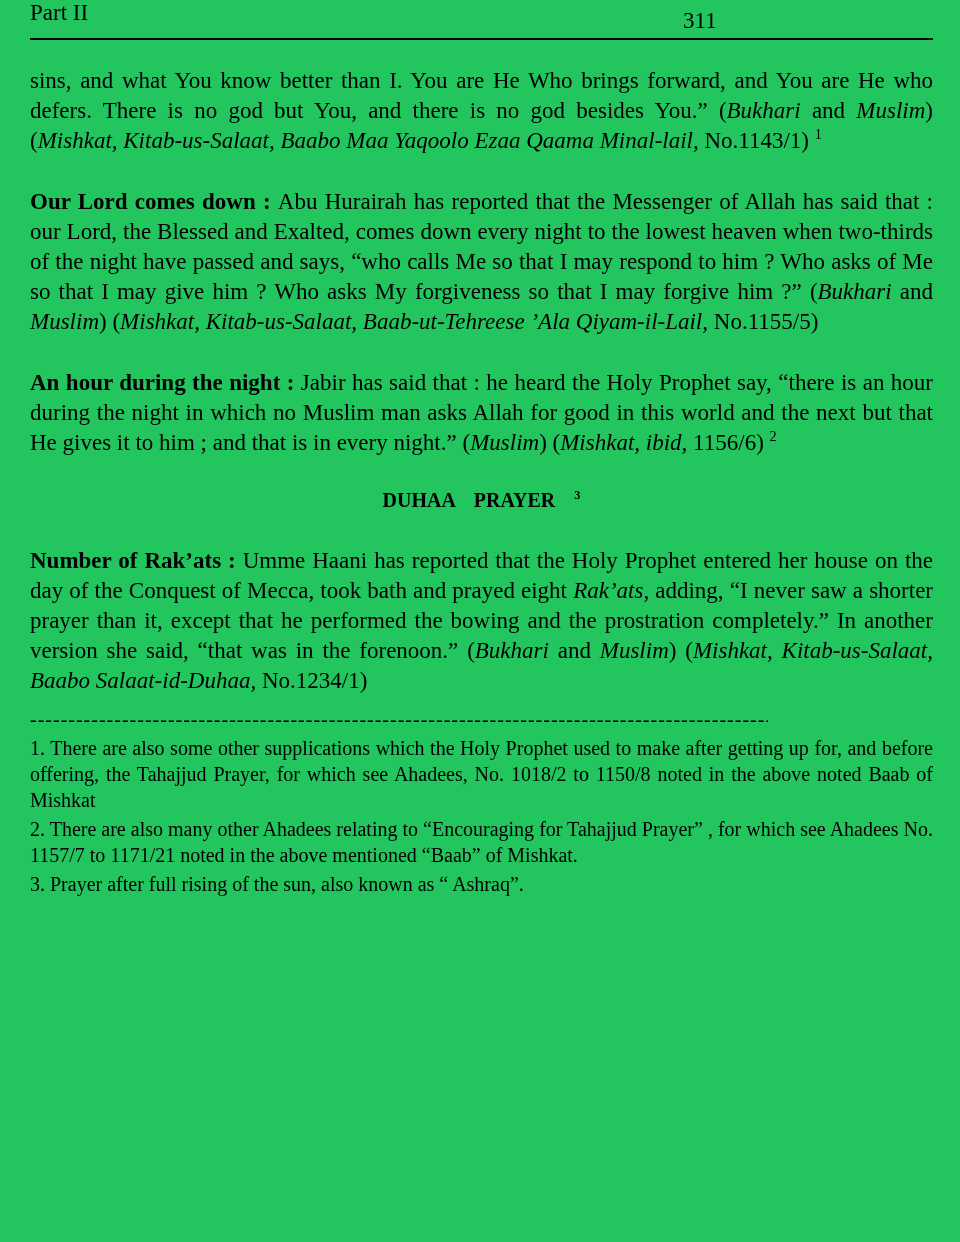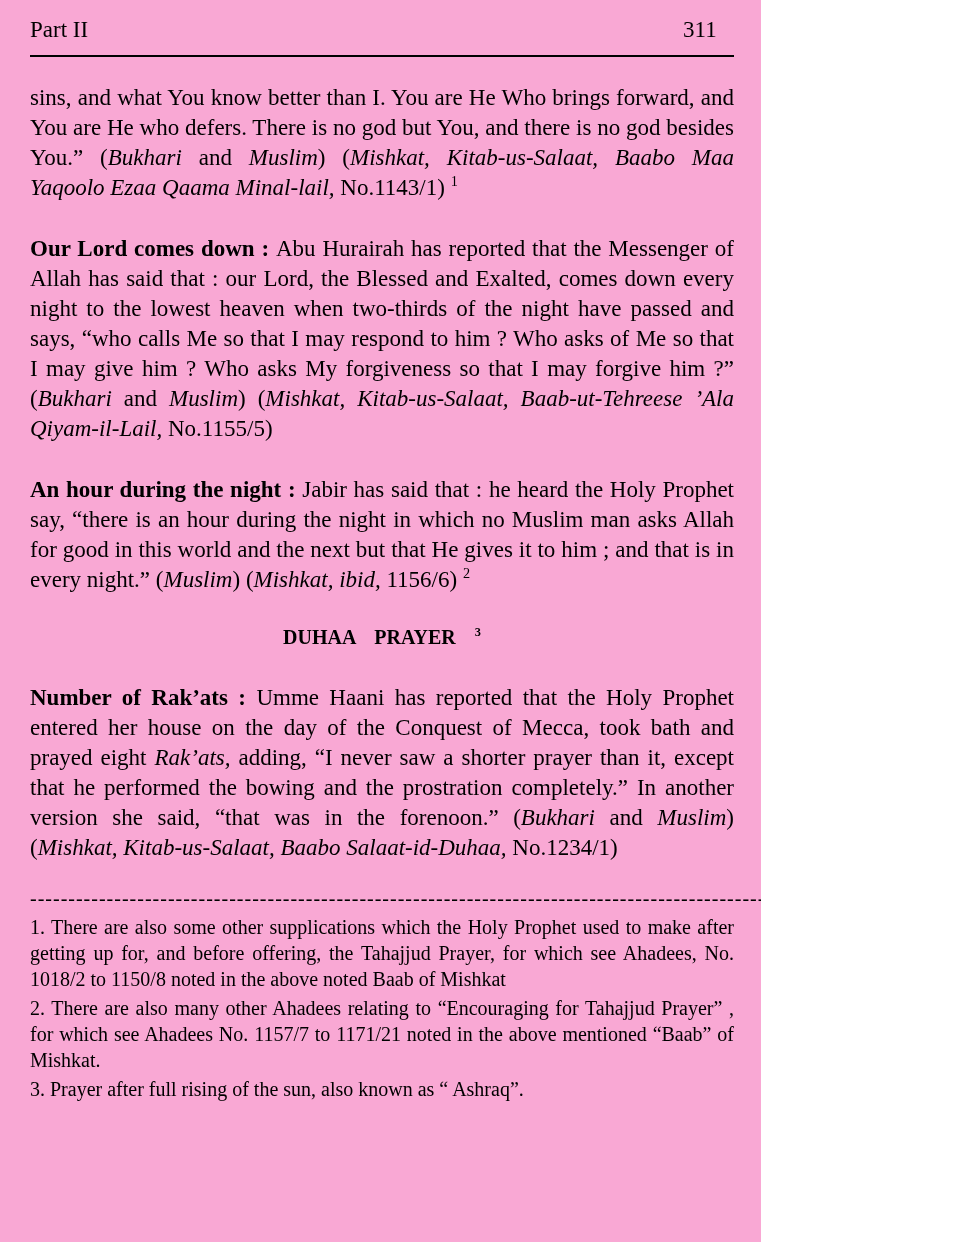--- a/index.html
+++ b/index.html
@@ -4,51 +4,51 @@
 <style>
   html, body {
     margin: 0;
     padding: 0;
     background: #ffffff;
     color: #000000;
     font-family: "Liberation Serif", serif;
   }
   .page {
     position: relative;
-    width: 761px;
+    width: 960px;
     height: 1242px;
     box-sizing: border-box;
-    padding: 17px 27px 0 30px;
+    padding: 0 27px 0 30px;
     overflow: hidden;
-    background: #f9a8d4;
+    background: #22c55e;
   }
   
   .header {
     position: relative;
     height: 32px;
     font-size: 23px;
   }
   .h-left   { position: absolute; left: 0;     top: 0; }
   .h-center { position: absolute; left: 183px; top: 0; }
   .h-center .ital { font-style: italic; }
-  .h-num    { position: absolute; left: 653px; top: 0; }
+  .h-num    { position: absolute; left: 653px; top: 8px; }
   .header-rule {
     border: none;
     border-top: 2px solid #000;
     margin: 6px 0 0 0;
   }
   
   .bodytext p {
     font-size: 23px;
     line-height: 30px;
     text-align: justify;
     margin: 0 0 31px 0;
   }
   .bodytext p.first { margin-top: 26px; }
-  .bodytext p.tight { margin-bottom: 24px; }
+  .bodytext p.tight { margin-bottom: 12px; }
   .run-b { font-weight: bold; }
   .run-i { font-style: italic; }
   sup { font-size: 62%; line-height: 0; }
   
   h2.duhaa {
     font-size: 20px;
     font-weight: bold;
     text-align: center;
     word-spacing: 14px;
     margin: 28px 0 34px 0;

